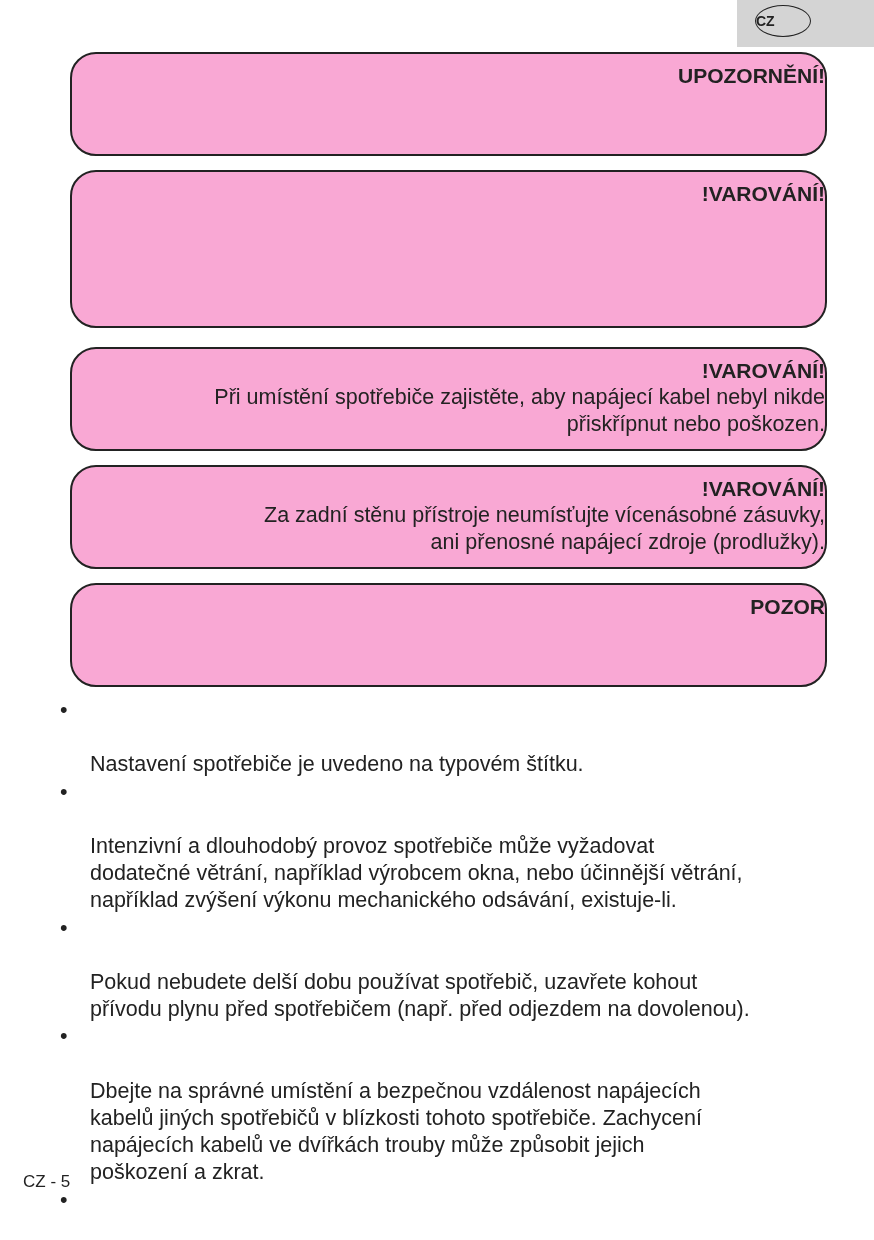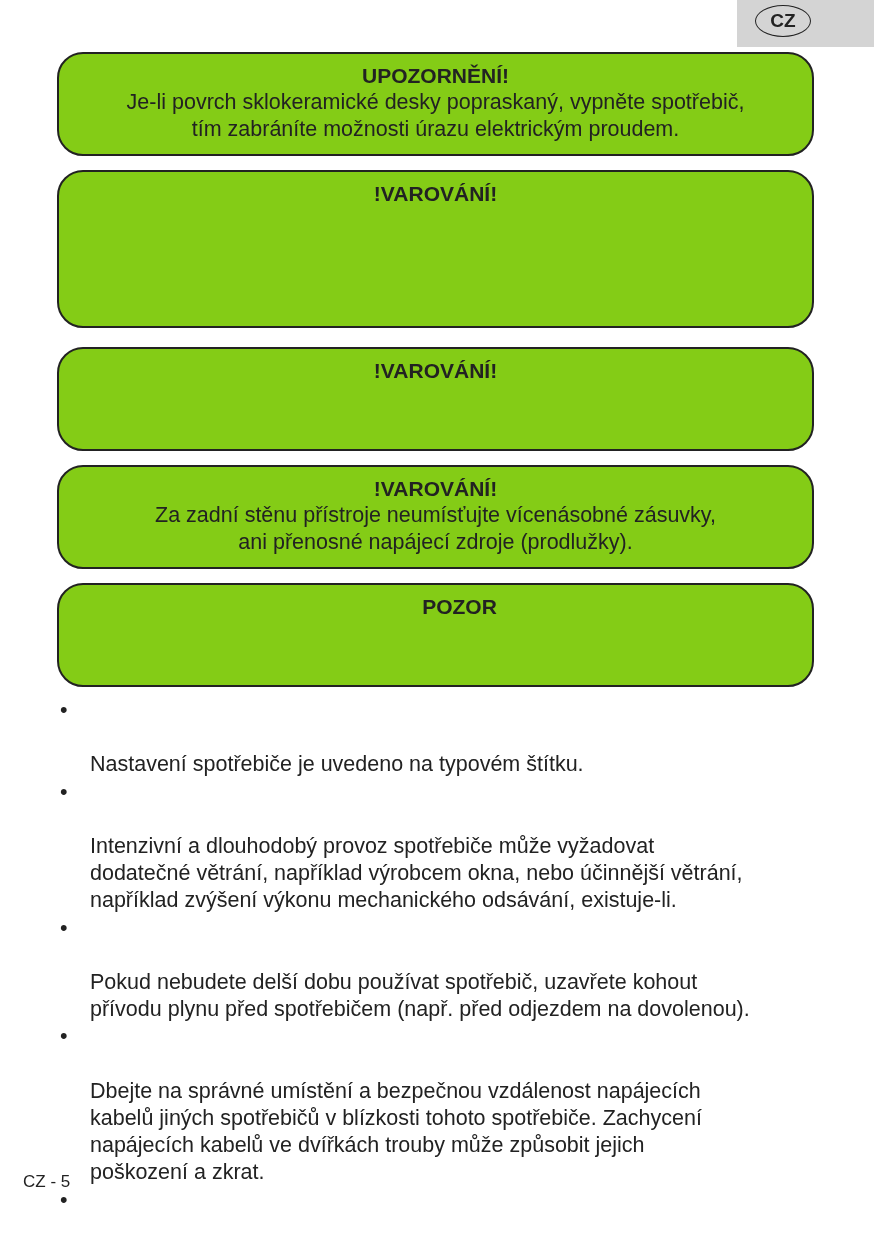--- a/index.html
+++ b/index.html
@@ -26,35 +26,34 @@
     .lang-oval {
       position: absolute;
       left: 18px;
       top: 5px;
       width: 56px;
       height: 32px;
       border: 1.5px solid #222;
       border-radius: 50%;
       display: flex;
       align-items: center;
-      justify-content: center;
       font-weight: bold;
-      font-size: 19px;
+      font-size: 14px;
       color: #222;
       box-sizing: border-box;
     }
     .notice {
       position: absolute;
-      left: 57px;
+      left: 70px;
       width: 757px;
       box-sizing: border-box;
-      background: #84cc16;
+      background: #f9a8d4;
       border: 2px solid #222;
       border-radius: 26px;
-      text-align: center;
+      text-align: right;
       font-size: 21.5px;
       line-height: 27px;
       color: #222;
       padding-top: 8px;
     }
     .notice .title {
       font-weight: bold;
       font-size: 21px;
       line-height: 27px;
     }
@@ -98,30 +97,30 @@
 <body>
 
 <div class="lang-tab">
   <div class="lang-oval">
     <span>CZ</span>
   </div>
 </div>
 
 <div class="notice" style="top:52px;height:104px;">
   <div class="title">UPOZORNĚNÍ!</div>
-  <div class="body">Je-li povrch sklokeramické desky popraskaný, vypněte spotřebič,
-tím zabráníte možnosti úrazu elektrickým proudem.</div>
 </div>
 
 <div class="notice" style="top:170px;height:158px;">
   <div class="title">!VAROVÁNÍ!</div>
 </div>
 
 <div class="notice" style="top:347px;height:104px;">
   <div class="title">!VAROVÁNÍ!</div>
+  <div class="body">Při umístění spotřebiče zajistěte, aby napájecí kabel nebyl nikde
+přiskřípnut nebo poškozen.</div>
 </div>
 
 <div class="notice" style="top:465px;height:104px;">
   <div class="title">!VAROVÁNÍ!</div>
   <div class="body">Za zadní stěnu přístroje neumísťujte vícenásobné zásuvky,
 ani přenosné napájecí zdroje (prodlužky).</div>
 </div>
 
 <div class="notice" style="top:583px;height:104px;padding-left:48px;">
   <div class="title">POZOR</div>

